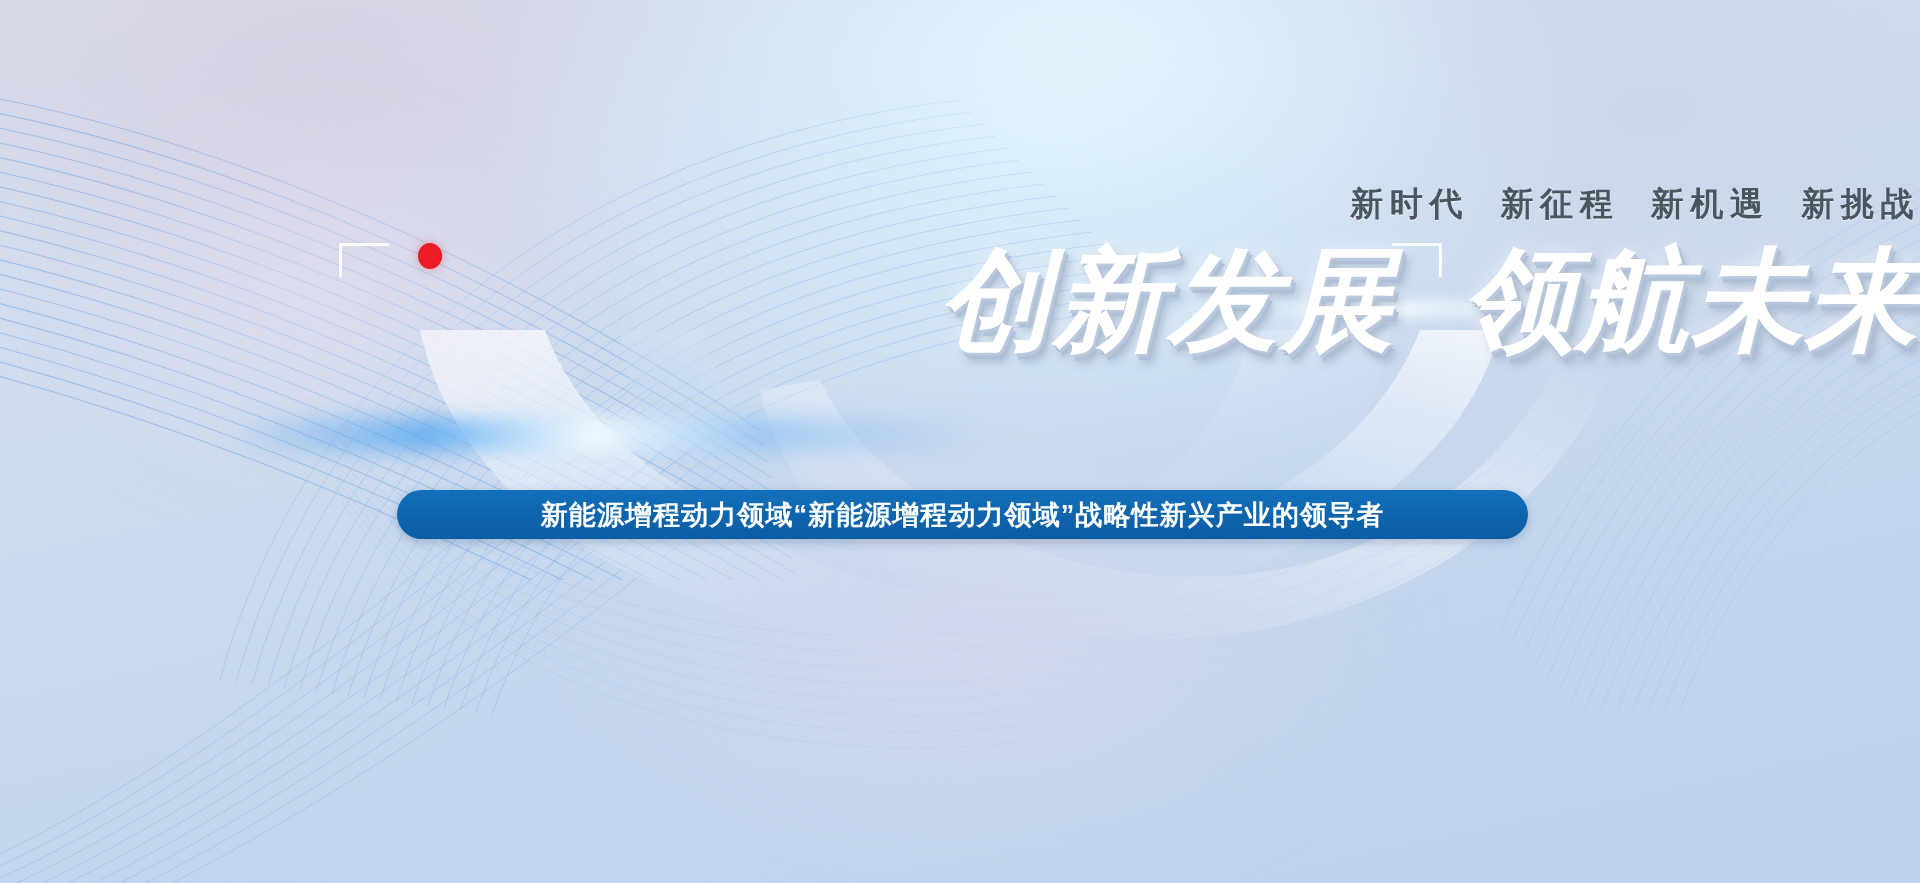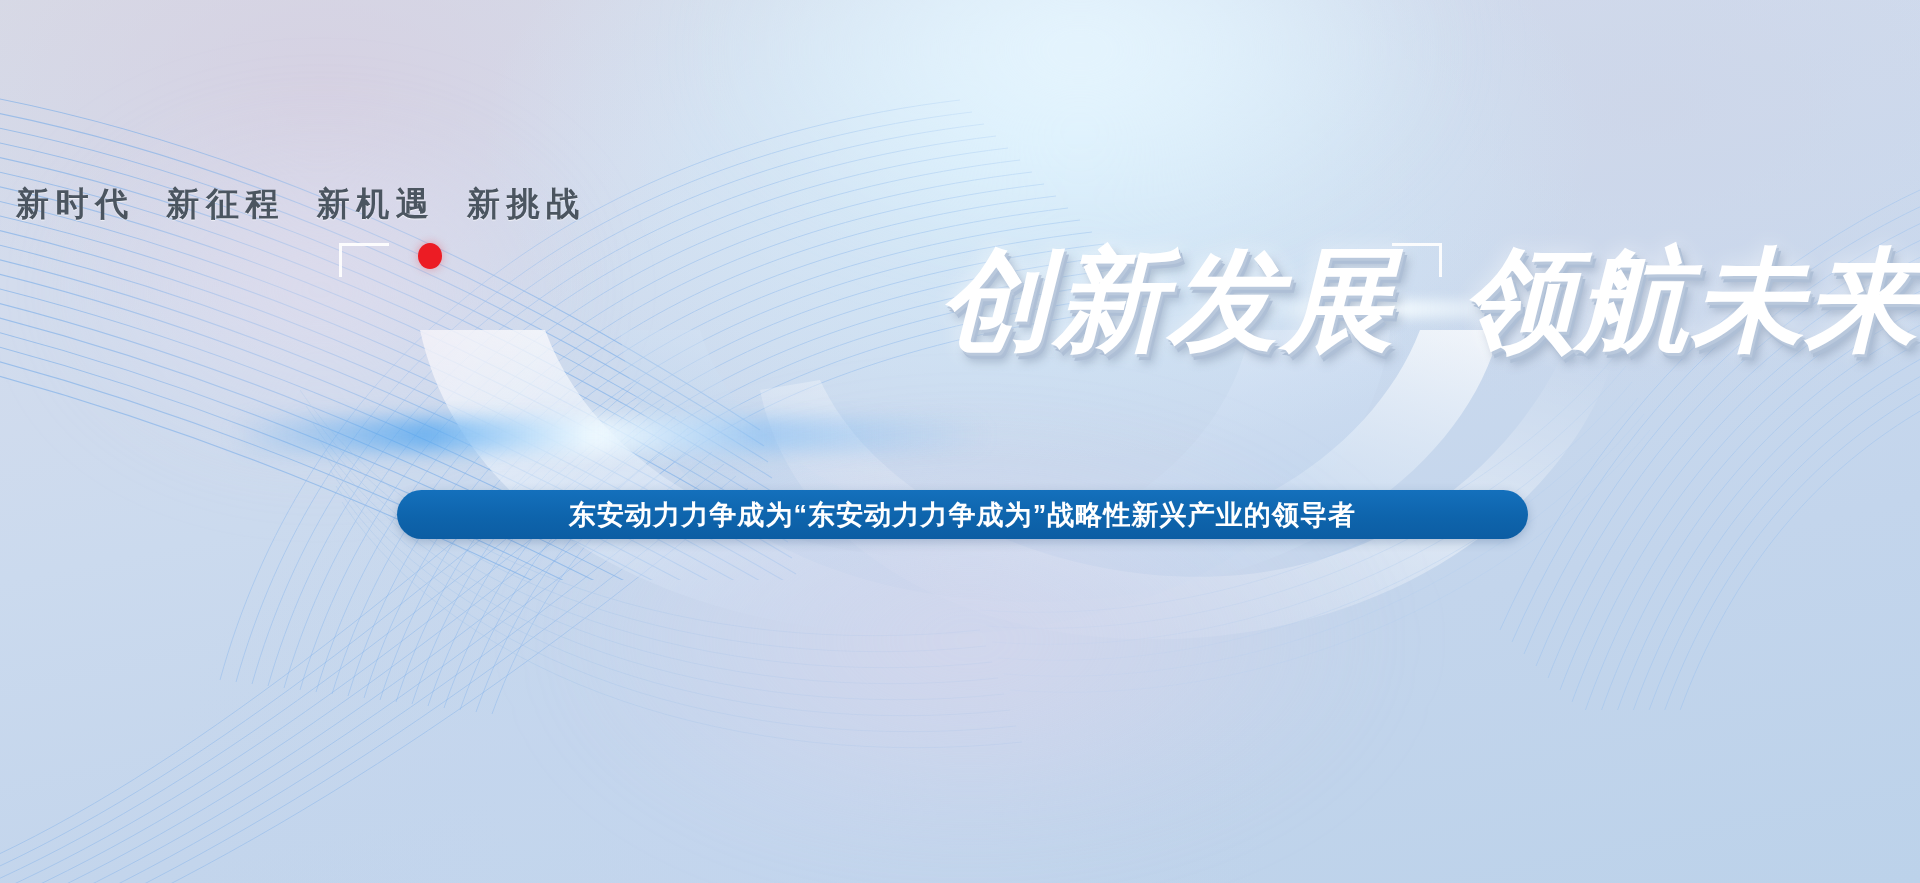--- a/index.html
+++ b/index.html
@@ -40,21 +40,21 @@
      background:linear-gradient(90deg,rgba(180,215,250,0),rgba(245,252,255,.9),rgba(180,215,250,0));}
 
   
   #ribbons{position:absolute;left:0;top:330px;width:1920px;height:553px;pointer-events:none;}
 
   
   #content{position:absolute;inset:0;}
 
   #kicker{
     position:absolute;left:16px;right:0;top:182px;
-    text-align:left;
+    text-align:right;
     font-size:33px;font-weight:bold;
     letter-spacing:.20em;
     color:#4b5560;
     text-shadow:0 1px 1px rgba(255,255,255,.65);
     white-space:pre;
   }
 
   
   #headline-wrap{position:absolute;left:0;right:0;top:232px;height:140px;}
   #headline{
@@ -248,17 +248,17 @@
 
     <div id="headline-wrap">
       <div id="headline">创新发展  领航未来</div>
     </div>
 
     <div class="bracket" id="bracket-left"></div>
     <div class="bracket" id="bracket-right"></div>
     <div id="accent-dot"></div>
 
     <div id="pill">
-      <span id="pill-text">东安动力力争成为“东安动力力争成为”战略性新兴产业的领导者</span>
+      <span id="pill-text">新能源增程动力领域“新能源增程动力领域”战略性新兴产业的领导者</span>
     </div>
 
   </div>
 </div>
 
 </body></html>

